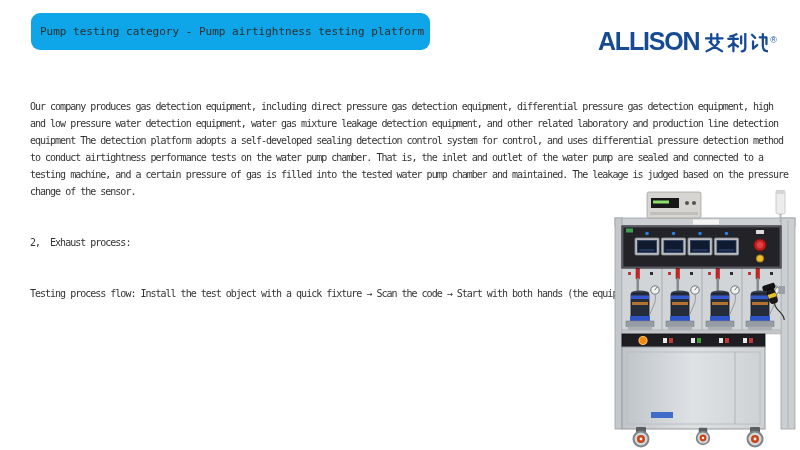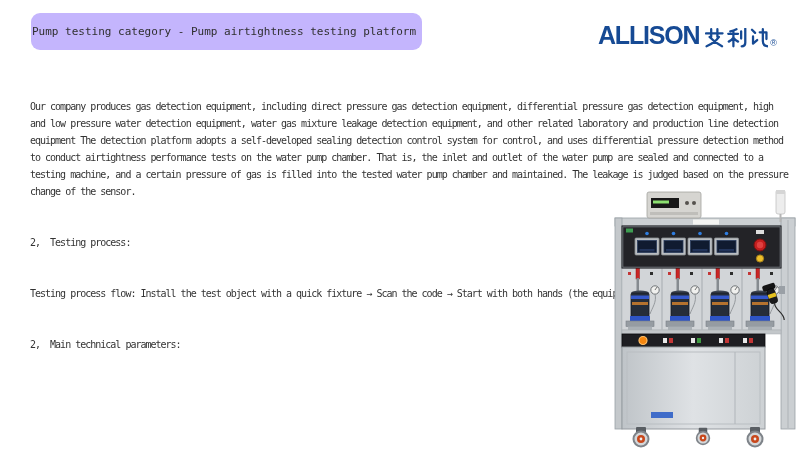--- a/index.html
+++ b/index.html
@@ -2,26 +2,26 @@
 <html><head>
 <meta charset="utf-8">
 <style>
   html,body{margin:0;padding:0;}
   body{
     width:800px;height:450px;background:#ffffff;overflow:hidden;position:relative;
     font-family:"Liberation Sans", sans-serif;
   }
   .banner{
     position:absolute;left:31px;top:13px;width:390px;height:37px;
-    background:#c4b5fd;border-radius:9px;
+    background:#0ea5e9;border-radius:9px;
     color:#2f2f2f;font-family:"DejaVu Sans Mono","Liberation Mono",monospace;
-    font-size:11px;line-height:37px;padding-left:1px;
+    font-size:11px;line-height:37px;padding-left:9px;
   }
   .logo{
-    position:absolute;left:598px;top:22px;display:flex;align-items:flex-end;color:#164a94;
+    position:absolute;left:598px;top:28px;display:flex;align-items:center;color:#164a94;
   }
   .logo-latin{font-weight:bold;font-size:25px;letter-spacing:-1.2px;line-height:26px;}
   .logo-cn{margin-left:6px;margin-top:4px;}
   .logo-reg{font-size:9px;margin-left:2px;margin-top:-3px;}
   .doc{
     position:absolute;left:30px;top:64px;
     font-family:"DejaVu Sans Mono","Liberation Mono",monospace;
     font-size:10px;letter-spacing:-1px;line-height:17px;color:#333333;white-space:pre;
   }
   .doc-line{height:17px;}
@@ -43,23 +43,22 @@
     </g>
     <g transform="translate(44,0)">
       <path d="M1.5 1.5 L4.5 4.5 M2.5 8 V15 L6.5 11.5 M9 4 H15.5 V10.5 M12 1 V12.5 Q12 17.5 17 17.5"></path>
     </g>
   </svg>
   <span class="logo-reg">®</span>
 </div>
 
 <div class="doc">
   <div><div class="doc-line">Our company produces gas detection equipment, including direct pressure gas detection equipment, differential pressure gas detection equipment, high</div><div class="doc-line">and low pressure water detection equipment, water gas mixture leakage detection equipment, and other related laboratory and production line detection</div><div class="doc-line">equipment The detection platform adopts a self-developed sealing detection control system for control, and uses differential pressure detection method</div><div class="doc-line">to conduct airtightness performance tests on the water pump chamber. That is, the inlet and outlet of the water pump are sealed and connected to a</div><div class="doc-line">testing machine, and a certain pressure of gas is filled into the tested water pump chamber and maintained. The leakage is judged based on the pressure</div><div class="doc-line">change of the sensor.</div></div>
-  <div class="doc-line">2,  Testing process:</div>
+  <div class="doc-line">2,  Exhaust process:</div>
   <div><div class="doc-line">Testing process flow: Install the test object with a quick fixture → Scan the code → Start with both hands (the equipment automatically blocks the</div></div>
-  <div class="doc-line">2,  Main technical parameters:</div>
   
 </div>
 
 <svg class="machine" viewBox="0 0 185 258" aria-label="Four-station pump airtightness testing machine with touchscreens, emergency stop button, barcode scanner, stainless steel cabinet and caster wheels">
   <defs>
     <linearGradient id="steel" x1="0" y1="0" x2="1" y2="0">
       <stop offset="0" stop-color="#bfc4c8"></stop>
         <stop offset="0.5" stop-color="#dfe2e5"></stop>
         <stop offset="1" stop-color="#cdd1d4"></stop>
     </linearGradient>

